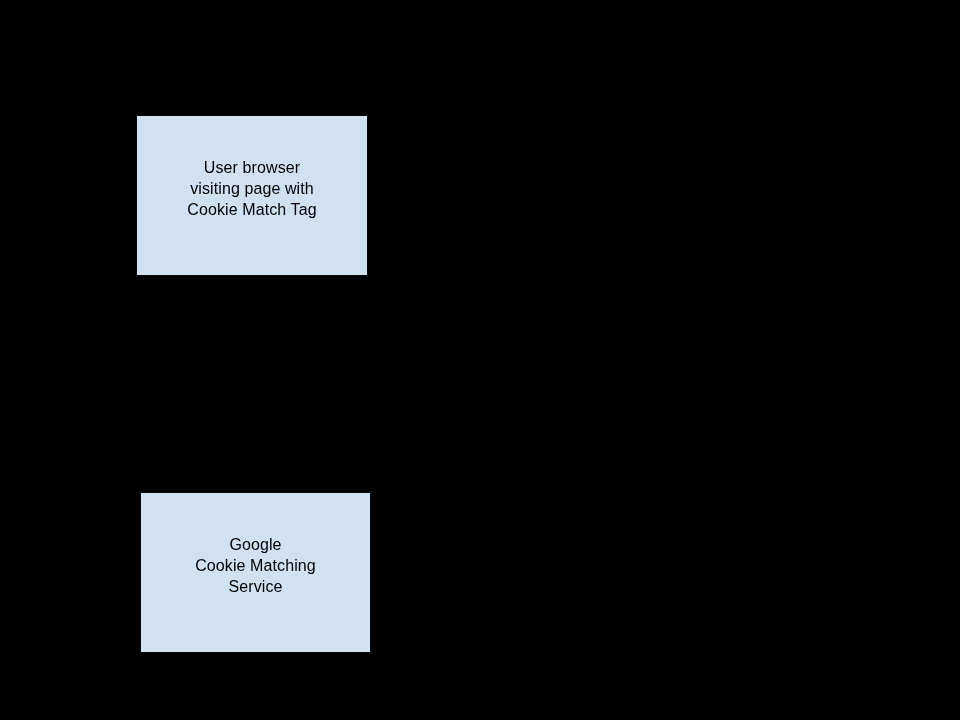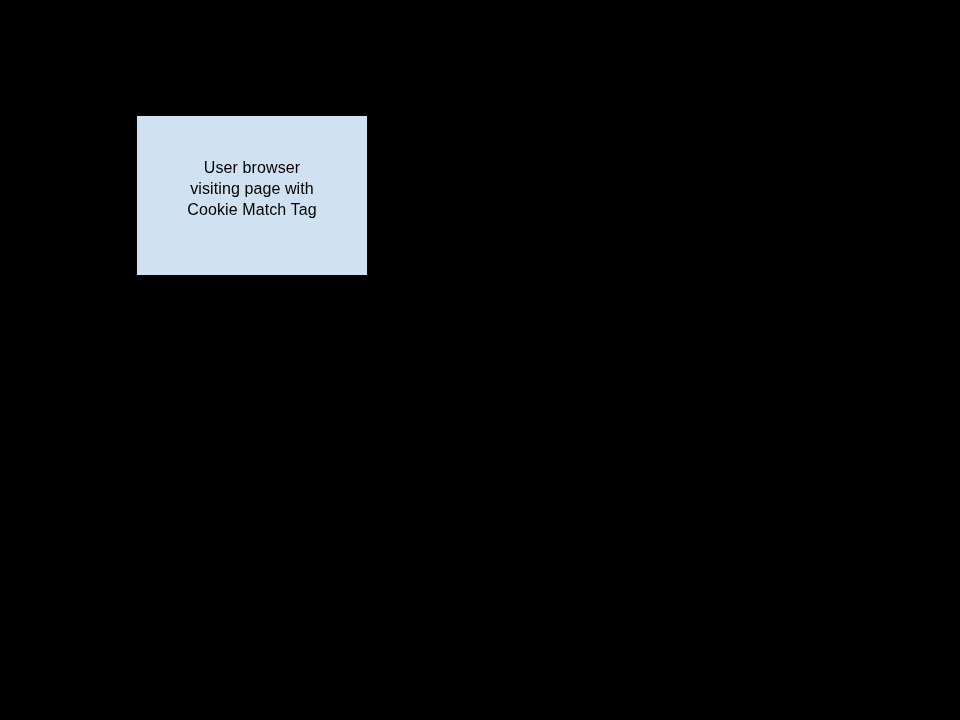--- a/index.html
+++ b/index.html
@@ -53,14 +53,19 @@
 
 <div id="canvas">
 
   <div class="node" id="node-user-browser">
     <span class="node-label">User browser
 visiting page with
 Cookie Match Tag</span>
   </div>
 
 
+  <div class="node" id="node-google-cms">
+    <span class="node-label">Google
+Cookie Matching
+Service</span>
+  </div>
 
 </div>
 
 </body></html>

